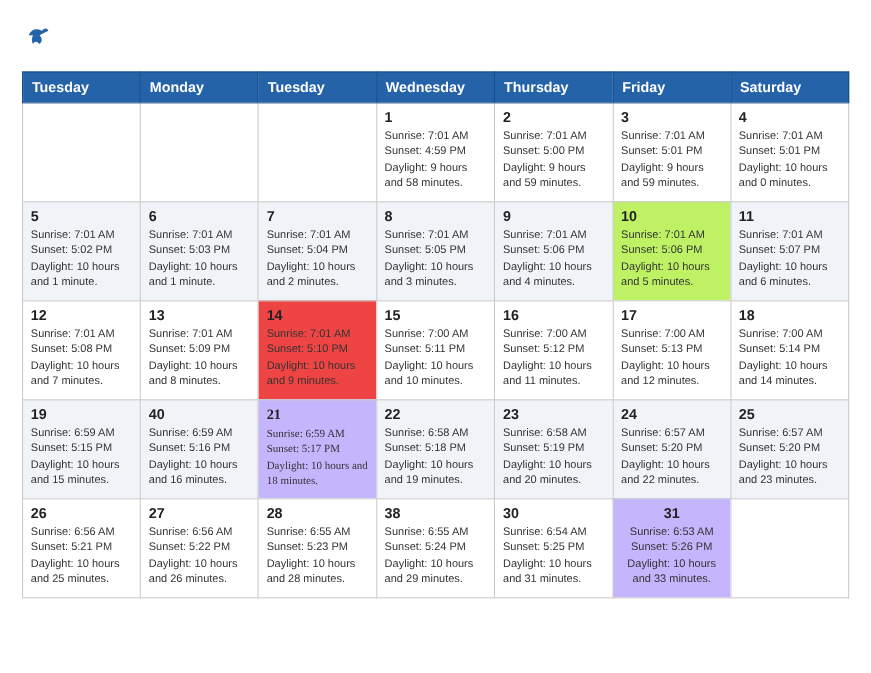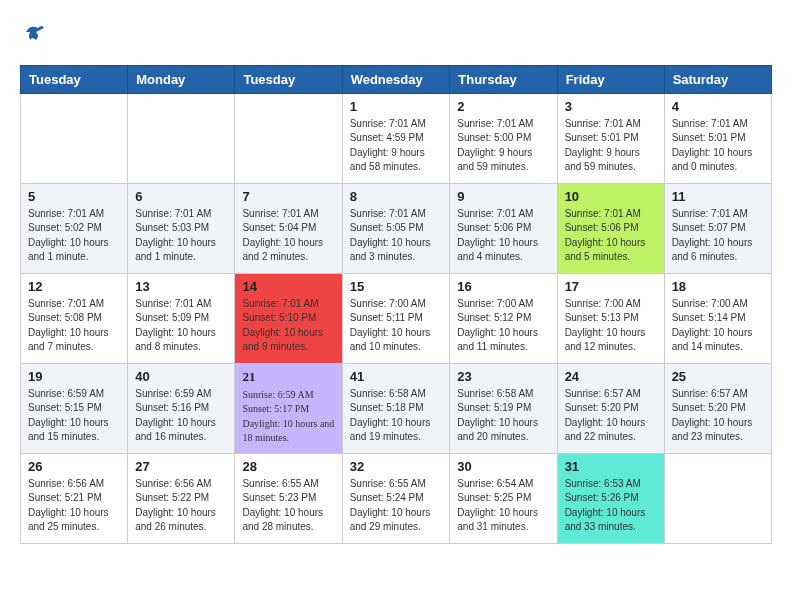--- a/index.html
+++ b/index.html
@@ -252,21 +252,21 @@
 Sunset: 5:16 PM
 Daylight: 10 hours and 16 minutes.</div>
         </td>
         <td style="background-color: #c4b5fd; font-family: Liberation Serif, serif;">
           <div class="day-number">21</div>
           <div class="day-info" style="white-space: pre-line;">Sunrise: 6:59 AM
 Sunset: 5:17 PM
 Daylight: 10 hours and 18 minutes.</div>
         </td>
         <td style="background-color: rgb(240, 244, 248);">
-          <div class="day-number">41</div>
+          <div class="day-number">22</div>
           <div class="day-info" style="white-space: pre-line;">Sunrise: 6:58 AM
 Sunset: 5:18 PM
 Daylight: 10 hours and 19 minutes.</div>
         </td>
         <td style="background-color: rgb(240, 244, 248);">
           <div class="day-number">23</div>
           <div class="day-info" style="white-space: pre-line;">Sunrise: 6:58 AM
 Sunset: 5:19 PM
 Daylight: 10 hours and 20 minutes.</div>
         </td>
@@ -296,32 +296,32 @@
 Sunset: 5:22 PM
 Daylight: 10 hours and 26 minutes.</div>
         </td>
         <td style="background-color: rgb(255, 255, 255);">
           <div class="day-number">28</div>
           <div class="day-info" style="white-space: pre-line;">Sunrise: 6:55 AM
 Sunset: 5:23 PM
 Daylight: 10 hours and 28 minutes.</div>
         </td>
         <td style="background-color: rgb(255, 255, 255);">
-          <div class="day-number">32</div>
+          <div class="day-number">38</div>
           <div class="day-info" style="white-space: pre-line;">Sunrise: 6:55 AM
 Sunset: 5:24 PM
 Daylight: 10 hours and 29 minutes.</div>
         </td>
         <td style="background-color: rgb(255, 255, 255);">
           <div class="day-number">30</div>
           <div class="day-info" style="white-space: pre-line;">Sunrise: 6:54 AM
 Sunset: 5:25 PM
 Daylight: 10 hours and 31 minutes.</div>
         </td>
-        <td style="background-color: #5eead4;">
+        <td style="background-color: #c4b5fd; text-align: center;">
           <div class="day-number">31</div>
           <div class="day-info" style="white-space: pre-line;">Sunrise: 6:53 AM
 Sunset: 5:26 PM
 Daylight: 10 hours and 33 minutes.</div>
         </td>
         <td class="empty-cell" style="background-color: rgb(255, 255, 255);"></td>
       </tr>
     </tbody>
 </table>
 

